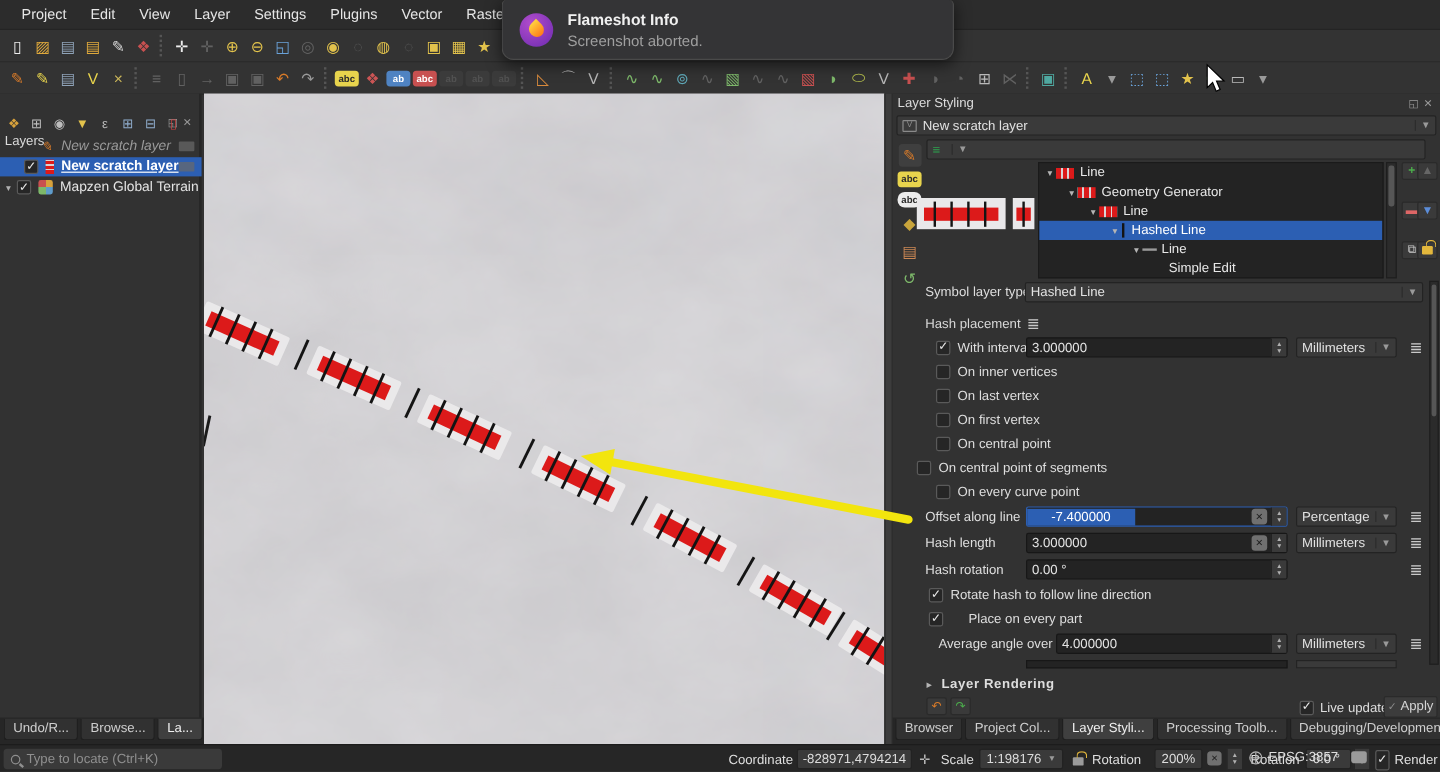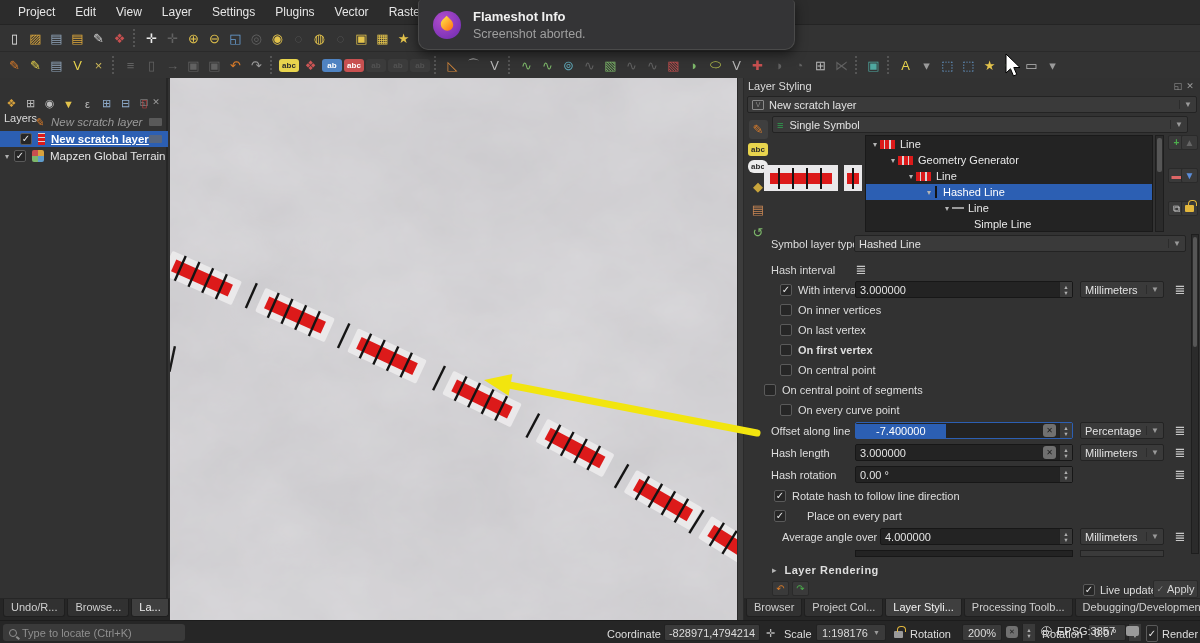--- a/index.html
+++ b/index.html
@@ -372,21 +372,20 @@
       <span class="icon" style="color:#d97b29;background:#3f3f3f;">✎</span>
       <span class="icon chip" style="background:#e8d44d;color:#2b2b2b;">abc</span>
       <span class="icon chip" style="background:#ececec;color:#2b2b2b;border-radius:6px;">abc</span>
       <span class="icon" style="color:#c9a53c;">◆</span>
       <span class="icon" style="color:#cc8855;">▤</span>
       <span class="icon" style="color:#7db86a;">↺</span>
     </div>
 
     <div class="combo" style="position:absolute;left:28px;top:38px;width:416px;">
       <span style="color:#2da44e;font-size:11px;margin-right:6px;">≡</span>
-      <span class="grow">Single Symbol</span>
       <span class="arr">▼</span>
     </div>
 
     <div id="preview1">
         <div class="bar">
           <i style="left:8px;"></i>
           <i style="left:22px;"></i>
           <i style="left:36px;"></i>
           <i style="left:50px;"></i>
         </div>
@@ -417,42 +416,42 @@
         <span class="tarr">▾</span>
           <span style="width:2px;height:12px;background:#141414;margin:0 6px 0 1px;"></span>
           <span>Hashed Line</span>
       </div>
       <div class="tree-row" style="padding-left:76px;">
         <span class="tarr">▾</span>
           <span style="width:12px;height:2px;background:#9a9a9a;margin:0 4px 0 0;"></span>
           <span>Line</span>
       </div>
       <div class="tree-row" style="padding-left:108px;">
-        <span>Simple Line</span>
+        <span>Simple Edit</span>
       </div>
     </div>
     <div class="scroll" style="left:411px;top:57px;width:9px;height:97px;">
         <div class="thumb" style="top:2px;height:34px;"></div>
       </div>
     <div class="sq-btn" style="left:424px;top:57px;color:#4cae4c;font-weight:bold;">+</div>
     <div class="sq-btn" style="left:424px;top:90px;color:#d66;">▬</div>
     <div class="sq-btn" style="left:424px;top:123px;color:#c9c9c9;">⧉</div>
     <div class="sq-btn" style="left:437px;top:57px;color:#666;">▲</div>
     <div class="sq-btn" style="left:437px;top:90px;color:#5b8dd9;">▼</div>
     <div class="sq-btn" style="left:437px;top:123px;">
         <span class="mini-lock"></span>
       </div>
 
     <span class="lbl abs" style="left:27px;top:160px;">Symbol layer type</span>
     <div class="combo" style="position:absolute;left:110px;top:157px;width:332px;">
       <span class="grow">Hashed Line</span>
       <span class="arr">▼</span>
     </div>
 
-    <span class="lbl abs" style="left:27px;top:186px;font-weight:bold;color:#d8d8d8;font-weight:normal;">Hash interval</span>
+    <span class="lbl abs" style="left:27px;top:186px;font-weight:bold;color:#d8d8d8;font-weight:normal;">Hash placement</span>
     <span class="ovr abs" style="left:108px;top:183px;">≣</span>
 
     <div class="srow" style="left:36px;top:203px;right:8px;height:17px;">
       <span class="cb checked"></span>
       <span class="lbl" style="margin-left:6px;">With interval</span>
     </div>
     <div class="spin" style="position:absolute;left:111px;top:203px;width:218px;">
       <span class="val">3.000000</span>
       <span class="arrows">
           <i>▲</i>
@@ -468,21 +467,21 @@
     <div class="srow" style="left:36px;top:224px;height:15px;">
         <span class="cb"></span>
         <span class="lbl" style="margin-left:6px;">On inner vertices</span>
       </div>
     <div class="srow" style="left:36px;top:244px;height:15px;">
         <span class="cb"></span>
         <span class="lbl" style="margin-left:6px;">On last vertex</span>
       </div>
     <div class="srow" style="left:36px;top:264px;height:15px;">
         <span class="cb"></span>
-        <span class="lbl" style="margin-left:6px;font-weight:bold;">On first vertex</span>
+        <span class="lbl" style="margin-left:6px;">On first vertex</span>
       </div>
     <div class="srow" style="left:36px;top:284px;height:15px;">
         <span class="cb"></span>
         <span class="lbl" style="margin-left:6px;">On central point</span>
       </div>
     <div class="srow" style="left:20px;top:304px;height:15px;">
         <span class="cb"></span>
         <span class="lbl" style="margin-left:6px;">On central point of segments</span>
       </div>
     <div class="srow" style="left:36px;top:324px;height:15px;">

